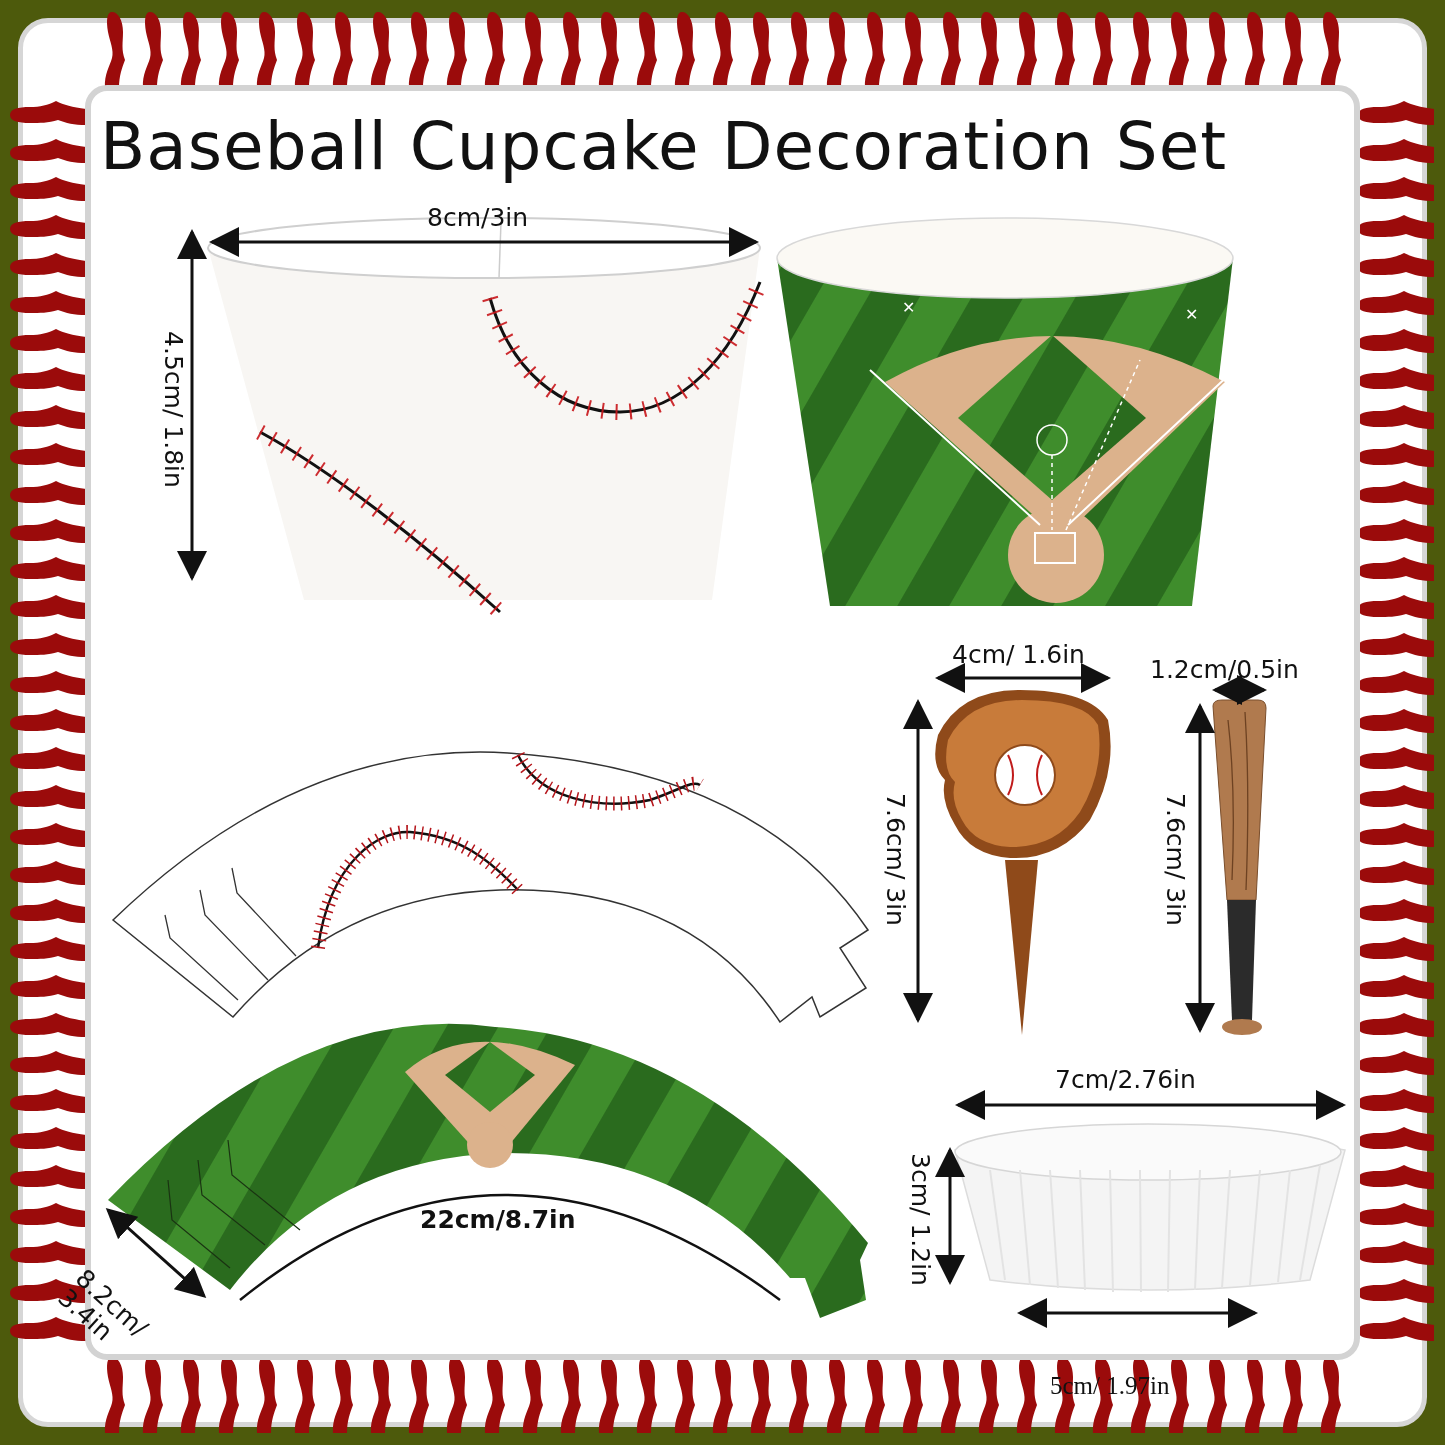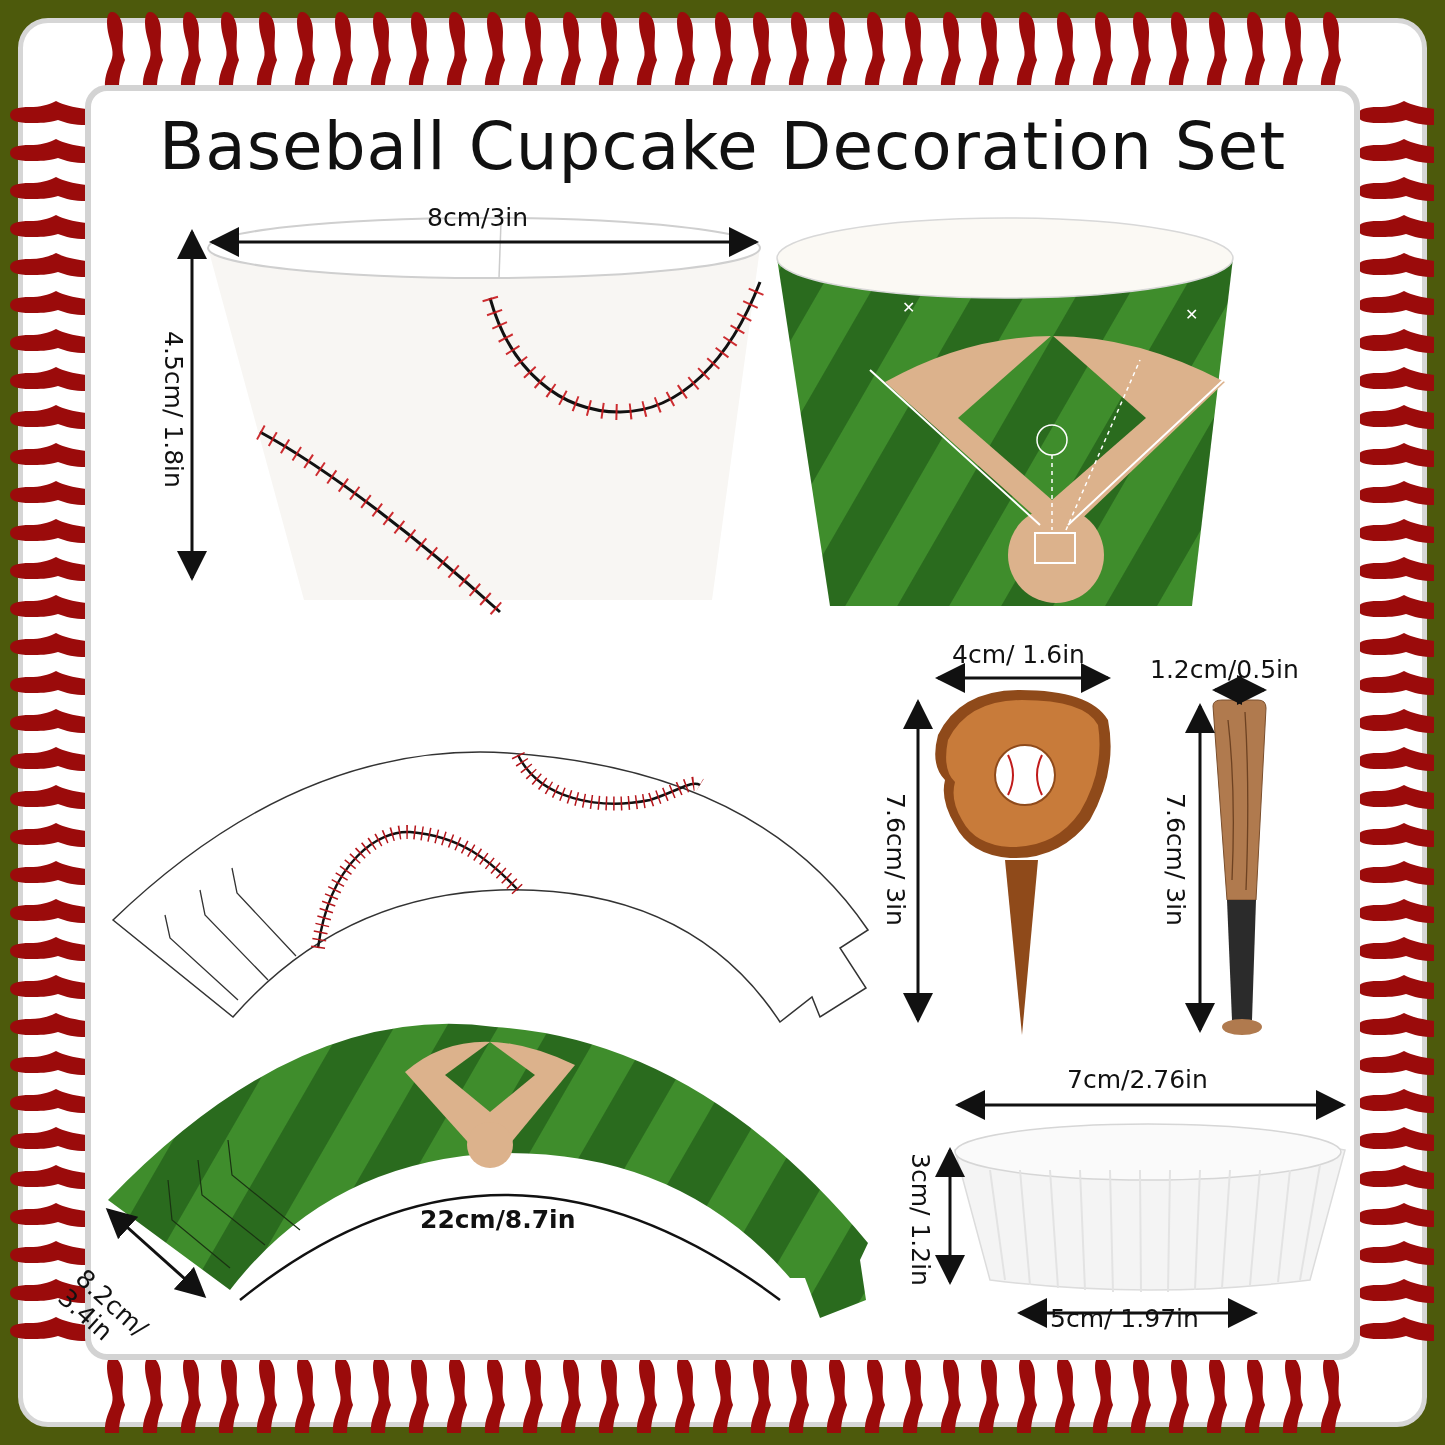--- a/index.html
+++ b/index.html
@@ -1,20 +1,20 @@
 <!DOCTYPE html>
 <html><head>
 <meta charset="utf-8">
 <style>
   html,body{margin:0;padding:0;}
   body{width:1445px;height:1445px;position:relative;overflow:hidden;background:#4d5a0c;font-family:"DejaVu Sans",sans-serif;}
   .abs{position:absolute;}
   #frame-outer{left:18px;top:18px;width:1409px;height:1409px;background:#fff;border-radius:30px;border:5px solid #d6d6d6;box-sizing:border-box;}
   #panel{left:85px;top:85px;width:1275px;height:1275px;background:#fff;border:6px solid #d3d3d3;border-radius:22px;box-sizing:border-box;}
-  .title{left:100px;top:108px;width:1245px;text-align:center;font-size:66px;color:#111;letter-spacing:1px;font-family:"DejaVu Sans",sans-serif;font-weight:normal;}
+  .title{left:100px;top:108px;width:1245px;font-size:66px;color:#111;letter-spacing:1px;font-family:"DejaVu Sans",sans-serif;font-weight:normal;}
   .dim{color:#111;font-size:25px;white-space:nowrap;font-family:"DejaVu Sans",sans-serif;}
   .vert{transform:rotate(90deg);transform-origin:center center;}
 </style>
 </head>
 <body>
 
 <div class="abs" id="frame-outer"></div>
 
 <svg class="abs" style="left:0;top:0" width="1445" height="1445">
   <defs>
@@ -259,15 +259,15 @@
 
 <div class="abs dim" style="left:952px;top:640px;">4cm/ 1.6in</div>
 <div class="abs dim vert" style="left:790px;top:845px;width:210px;text-align:center;">7.6cm/ 3in</div>
 
 <div class="abs dim" style="left:1150px;top:655px;">1.2cm/0.5in</div>
 <div class="abs dim vert" style="left:1070px;top:845px;width:210px;text-align:center;">7.6cm/ 3in</div>
 
 <div class="abs dim" style="left:420px;top:1205px;font-weight:bold;">22cm/8.7in</div>
 <div class="abs dim" style="left:88px;top:1265px;width:140px;transform:rotate(42deg);transform-origin:left top;white-space:normal;line-height:26px;">8.2cm/ 3.4in</div>
 
-<div class="abs dim" style="left:1055px;top:1065px;margin-left:12px;">7cm/2.76in</div>
+<div class="abs dim" style="left:1055px;top:1065px;">7cm/2.76in</div>
 <div class="abs dim vert" style="left:840px;top:1205px;width:160px;text-align:center;">3cm/ 1.2in</div>
-<div class="abs dim" style="left:1050px;top:1304px;">5cm/ 1.97in</div>
+<div class="abs dim" style="left:1050px;top:1372px;font-family:Liberation Serif, serif;">5cm/ 1.97in</div>
 
 </body></html>

